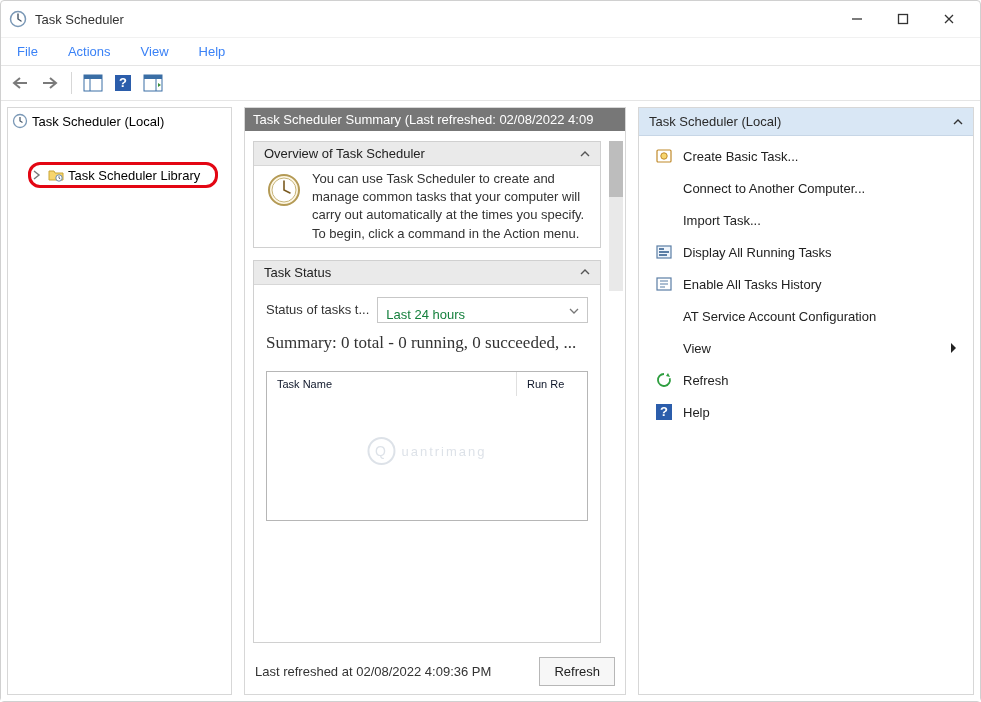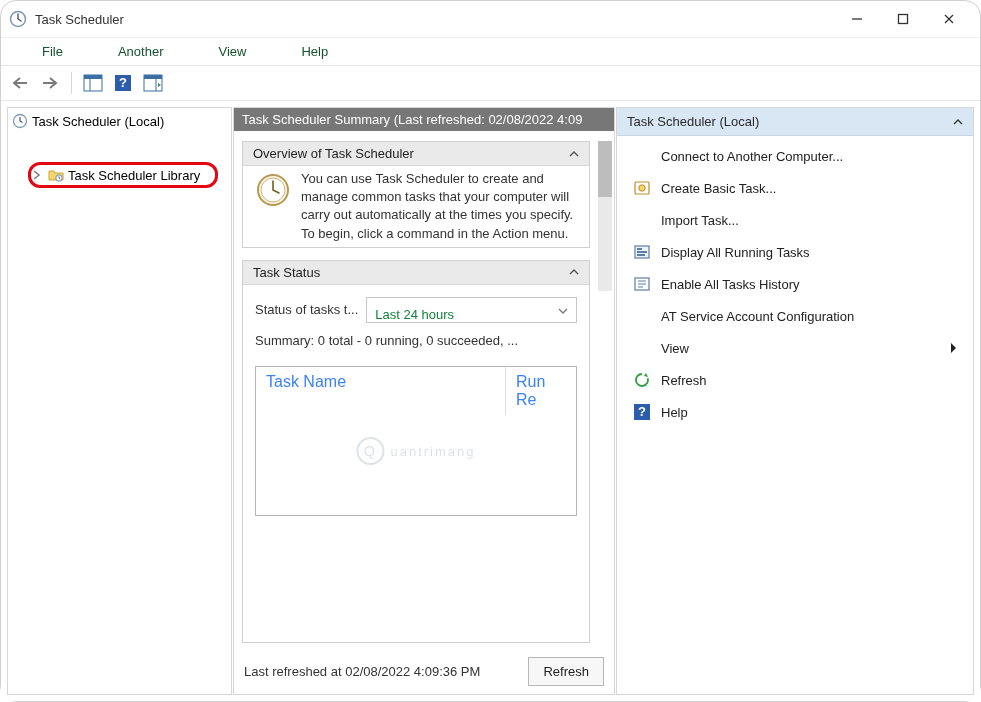--- a/index.html
+++ b/index.html
@@ -1,38 +1,38 @@
 <!DOCTYPE html>
 <html><head>
 <meta charset="utf-8">
 <style>
 * { box-sizing: border-box; margin: 0; padding: 0; font-family: "Segoe UI", Tahoma, sans-serif; font-size: 13px; }
 html, body { width: 981px; height: 702px; overflow: hidden; background: #fff; }
 
-.window { width: 981px; height: 702px; border: 1px solid #d0d0d0; border-radius: 16px; display: flex; flex-direction: column; background: #fff; }
+.window { width: 981px; height: 702px; border: 1px solid #d0d0d0; border-radius: 4px; display: flex; flex-direction: column; background: #fff; }
 
 
 .titlebar { height: 36px; display: flex; align-items: center; padding: 0 8px; }
 .titlebar .app-icon { width: 18px; height: 18px; margin-right: 8px; }
 .titlebar .title { color: #333; flex: 0 0 auto; }
 .titlebar .spacer { flex: 1; }
 .winbtn { width: 46px; height: 32px; display: flex; align-items: center; justify-content: center; color: #444; }
 
 
 .menubar { height: 28px; display: flex; align-items: center; padding: 0 10px; gap: 18px; border-top: 1px solid #f1f1f1; }
-.menubar .menu-item { color: #14532d; padding: 2px 6px; margin-left: 25px; }
+.menubar .menu-item { color: #3b82f6; padding: 2px 6px; }
 
 
 .toolbar { height: 36px; display: flex; align-items: center; padding: 0 6px; gap: 4px; border-top: 1px solid #e5e5e5; border-bottom: 1px solid #e5e5e5; }
 .tbtn { width: 26px; height: 26px; display: flex; align-items: center; justify-content: center; border: 1px solid transparent; }
 .tbtn.framed { border: 1px solid transparent; }
 .tdiv { width: 1px; height: 22px; background: #d7d7d7; margin: 0 4px; }
 
 
-.body { flex: 1; display: flex; padding: 6px; gap: 1px; background: #fff; min-height: 0; }
+.body { flex: 1; display: flex; padding: 6px; gap: 12px; background: #fff; min-height: 0; }
 
 .panel { border: 1px solid #d7d7d7; background: #fff; display: flex; flex-direction: column; min-height: 0; }
 
 .tree-panel { width: 225px; }
 .tree { padding: 4px 2px; font-size: 13px; }
 .tree-row { display: flex; align-items: center; gap: 4px; padding: 1px 2px; }
 .tree-row .caret { width: 12px; }
 .tree-ico { width: 16px; height: 16px; flex-shrink: 0; }
 .treechild { margin-left: 20px; position: relative; margin-top: 36px; }
 .highlight-ring { position: absolute; left: -2px; top: -4px; width: 190px; height: 26px; border: 3px solid #e30613; border-radius: 12px; pointer-events: none; }
@@ -47,25 +47,25 @@
 .section-head { background: #eaeaea; padding: 4px 10px; display: flex; align-items: center; justify-content: space-between; border-bottom: 1px solid #d7d7d7; font-size: 14px; color: #222; }
 .section-body { padding: 4px 12px; display: flex; gap: 10px; }
 .ov-icon { width: 36px; height: 36px; flex-shrink: 0; margin-top: 2px; }
 .ov-text { font-size: 13px; color: #333; line-height: 1.4; }
 
 .statusrow { display: flex; align-items: center; gap: 8px; padding: 12px 12px 0 12px; }
 .statusrow label { font-size: 13px; color: #333; white-space: nowrap; overflow: hidden; text-overflow: ellipsis; max-width: 120px; }
 .combo { flex: 1; height: 26px; border: 1px solid #c7c7c7; background: #fff; display: flex; align-items: flex-end; padding: 0 8px; color: #15803d; position: relative; }
 .combo .caret-d { position: absolute; right: 8px; top: 9px; }
 
-.summary-line { padding: 10px 12px 0 12px; font-size: 13px; color: #333; white-space: nowrap; overflow: hidden; text-overflow: ellipsis; }
+.summary-line { padding: 10px 12px 0 12px; font-size: 17px; color: #333; white-space: nowrap; overflow: hidden; text-overflow: ellipsis; font-family: Liberation Serif, serif; }
 
 .task-table { margin: 18px 12px 10px 12px; border: 1px solid #b6b6b6; height: 150px; }
 .task-table .thead { display: flex; }
-.task-table .th { padding: 6px 10px; font-size: 16px; color: #3b82f6; border-right: 1px solid #e0e0e0; }
+.task-table .th { padding: 6px 10px; font-size: 11px; color: #0f172a; border-right: 1px solid #e0e0e0; }
 .task-table .th.c1 { flex: 1; }
 .task-table .th.c2 { width: 70px; text-align: left; border-right: none; }
 
 .center-footer { display: flex; align-items: center; gap: 8px; padding: 8px 10px; border-top: 0; }
 .center-footer .lbl { flex: 1; font-size: 13px; color: #333; }
 .btn { border: 1px solid #b7b7b7; background: #f7f7f7; padding: 6px 14px; font-size: 13px; color: #222; }
 
 .actions-panel { flex: 1; }
 .actions-head { border-bottom: 1px solid #d7d7d7; padding: 6px 10px; font-weight: 600; font-size: 14px; }
 .actions-sub { background: #d9e7f5; padding: 6px 10px; border-bottom: 1px solid #c7d6e6; display: flex; align-items: center; justify-content: space-between; font-size: 14px; color: #2a2a2a; }
@@ -104,21 +104,21 @@
       </div>
     <div class="winbtn">
         <svg width="12" height="12">
           <path d="M2 2l8 8M10 2l-8 8" stroke="#333" stroke-width="1.3"></path>
         </svg>
       </div>
   </div>
 
   <div class="menubar">
     <span class="menu-item">File</span>
-    <span class="menu-item">Another</span>
+    <span class="menu-item">Actions</span>
     <span class="menu-item">View</span>
     <span class="menu-item">Help</span>
   </div>
 
   <div class="toolbar">
     <div class="tbtn">
         <svg width="18" height="14">
           <path d="M9 2L3 7l6 5" fill="none" stroke="#7a7a7a" stroke-width="2"></path>
           <line x1="3" y1="7" x2="16" y2="7" stroke="#7a7a7a" stroke-width="2"></line>
         </svg>
@@ -265,31 +265,31 @@
       <div class="actions-sub">
         <span>Task Scheduler (Local)</span>
         <span>
             <svg width="10" height="8">
               <path d="M1 6l4-4 4 4" fill="none" stroke="#333" stroke-width="1.4"></path>
             </svg>
           </span>
       </div>
       <div class="alist">
         <div class="arow">
+          <span class="aicon">
+              <svg viewBox="0 0 18 18">
+                <rect x="2" y="3" width="14" height="12" rx="1" fill="#fff" stroke="#c08a2b" stroke-width="1.2"></rect>
+                <circle cx="9" cy="9" r="3.2" fill="#f7d56e" stroke="#c08a2b"></circle>
+              </svg>
+            </span>
+          <span>Create Basic Task...</span>
+        </div>
+        <div class="arow">
           <span class="aicon"></span>
           <span>Connect to Another Computer...</span>
-        </div>
-        <div class="arow">
-          <span class="aicon">
-              <svg viewBox="0 0 18 18">
-                <rect x="2" y="3" width="14" height="12" rx="1" fill="#fff" stroke="#c08a2b" stroke-width="1.2"></rect>
-                <circle cx="9" cy="9" r="3.2" fill="#f7d56e" stroke="#c08a2b"></circle>
-              </svg>
-            </span>
-          <span>Create Basic Task...</span>
         </div>
         <div class="arow">
           <span class="aicon"></span>
           <span>Import Task...</span>
         </div>
         <div class="arow">
           <span class="aicon">
               <svg viewBox="0 0 18 18">
                 <rect x="2" y="3" width="14" height="12" fill="#eef4fb" stroke="#5b7ea5" stroke-width="1.2"></rect>
                 <rect x="4" y="5" width="5" height="2" fill="#5b7ea5"></rect>

